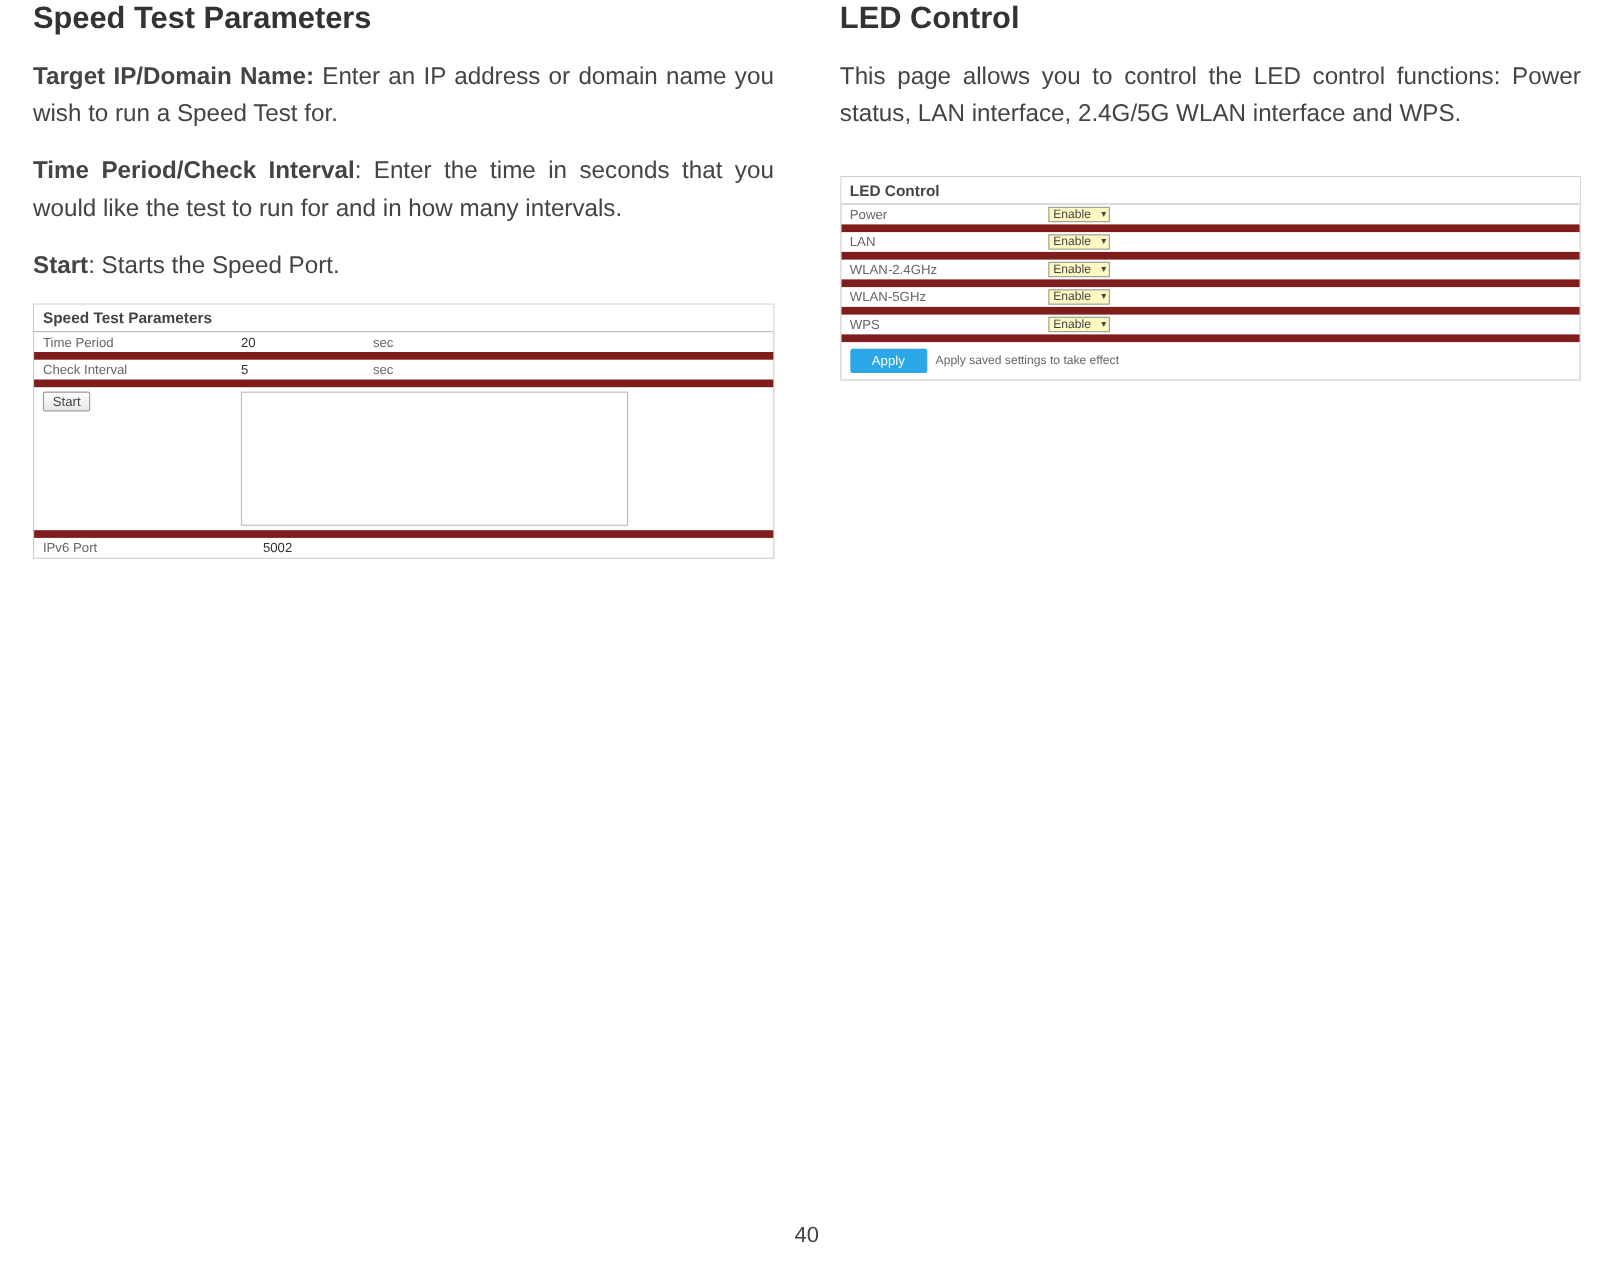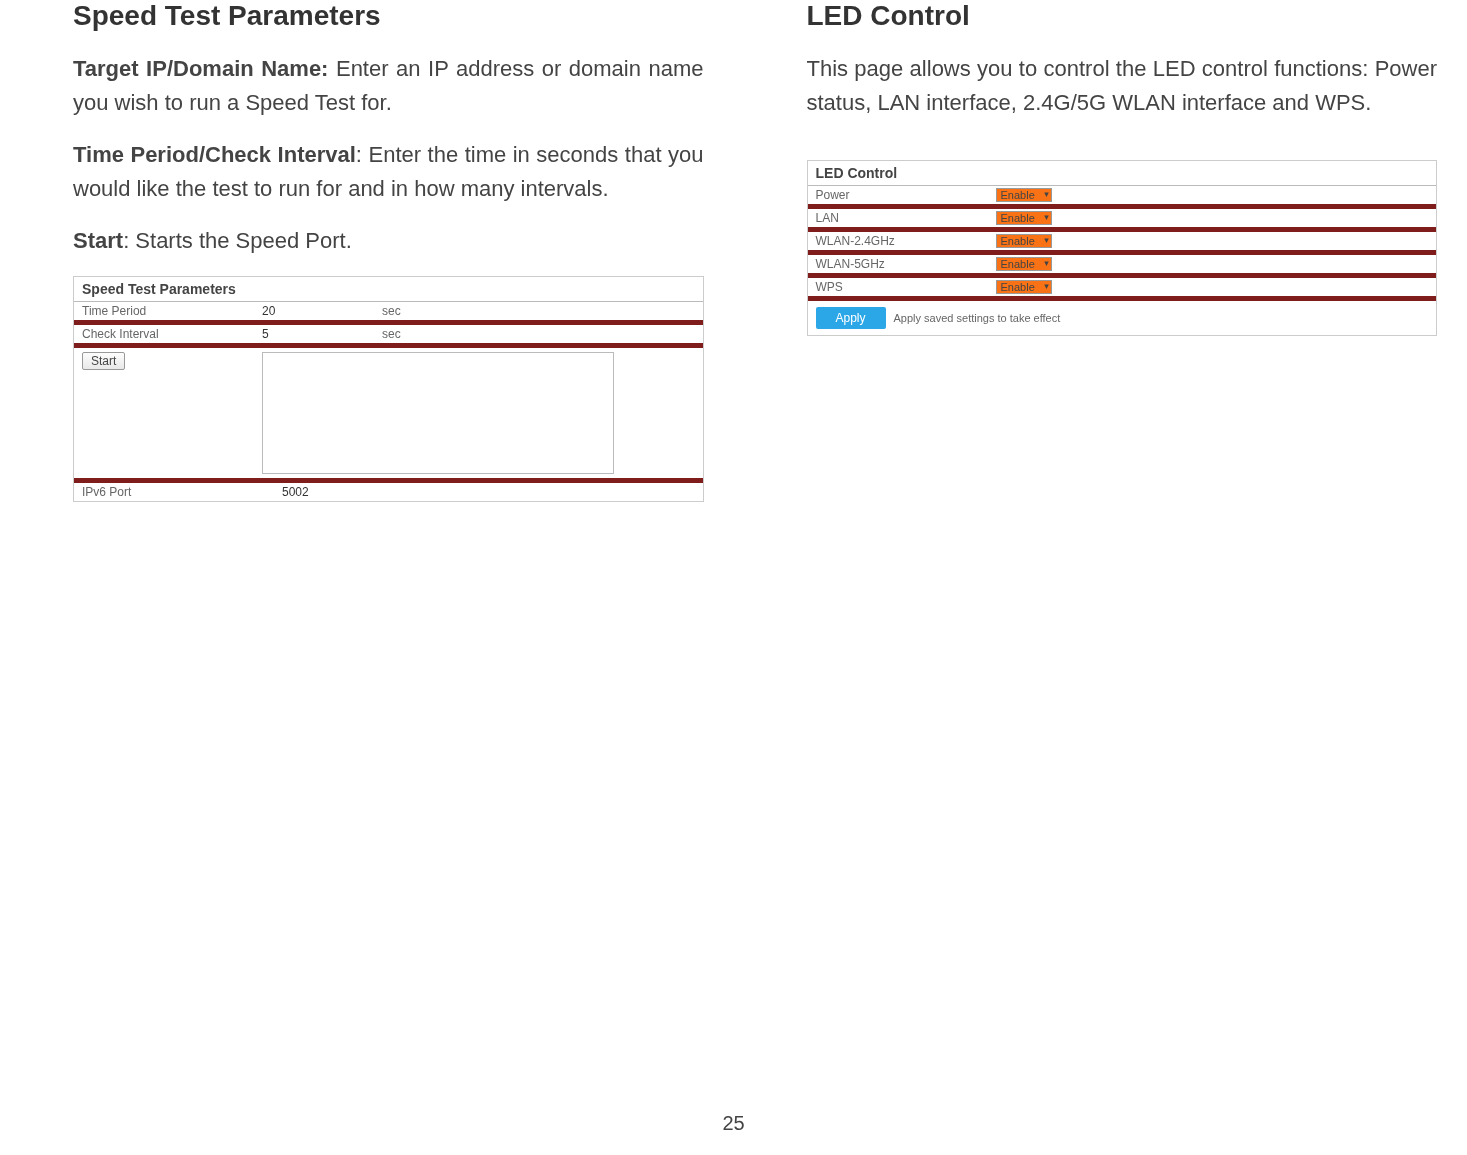--- a/index.html
+++ b/index.html
@@ -13,21 +13,20 @@
     position: relative;
   }
   .page {
     display: flex;
     padding: 0 30px;
     gap: 60px;
   }
   .column {
     flex: 1;
     padding-top: 0;
-    margin-left: 43px;
   }
   h2 {
     font-size: 28px;
     font-weight: bold;
     margin: 0 0 20px 0;
     color: #333;
   }
   p {
     font-size: 22px;
     line-height: 1.55;
@@ -44,21 +43,21 @@
   }
   .ss-header {
     background: #fff;
     border-bottom: 1px solid #bbb;
     font-weight: bold;
     padding: 4px 8px;
     font-size: 14px;
   }
   .ss-row {
     display: flex;
-    border-bottom: 5px solid #7f1d1d;
+    border-bottom: 7px solid #7f1d1d;
     padding: 2px 8px;
     align-items: center;
     font-size: 12px;
   }
   .ss-row:last-child { border-bottom: none; gap: 20px; }
   .ss-label { flex: 0 0 180px; color: #666; }
   .ss-value { flex: 0 0 120px; color: #333; }
   .ss-unit { color: #666; text-align: right; }
   .ss-input {
     border: 1px solid #bbb;
@@ -77,21 +76,21 @@
   .ss-btn {
     display: inline-block;
     border: 1px solid #999;
     background: linear-gradient(#fdfdfd,#e8e8e8);
     padding: 1px 8px;
     font-size: 12px;
     border-radius: 2px;
   }
   .ss-select {
     border: 1px solid #999;
-    background: #f97316;
+    background: #fef9c3;
     padding: 0 16px 0 4px;
     font-size: 11px;
     position: relative;
     display: inline-block;
   }
   .ss-select::after {
     content: "▾";
     position: absolute;
     right: 2px;
     top: 0;
@@ -205,13 +204,13 @@
         <span class="ss-select">Enable</span>
       </div>
       <div class="apply-row">
         <span class="apply-btn">Apply</span>
         <span class="apply-note">Apply saved settings to take effect</span>
       </div>
     </div>
   </div>
 </div>
 
-<div class="page-number">25</div>
+<div class="page-number">40</div>
 
 </body></html>

